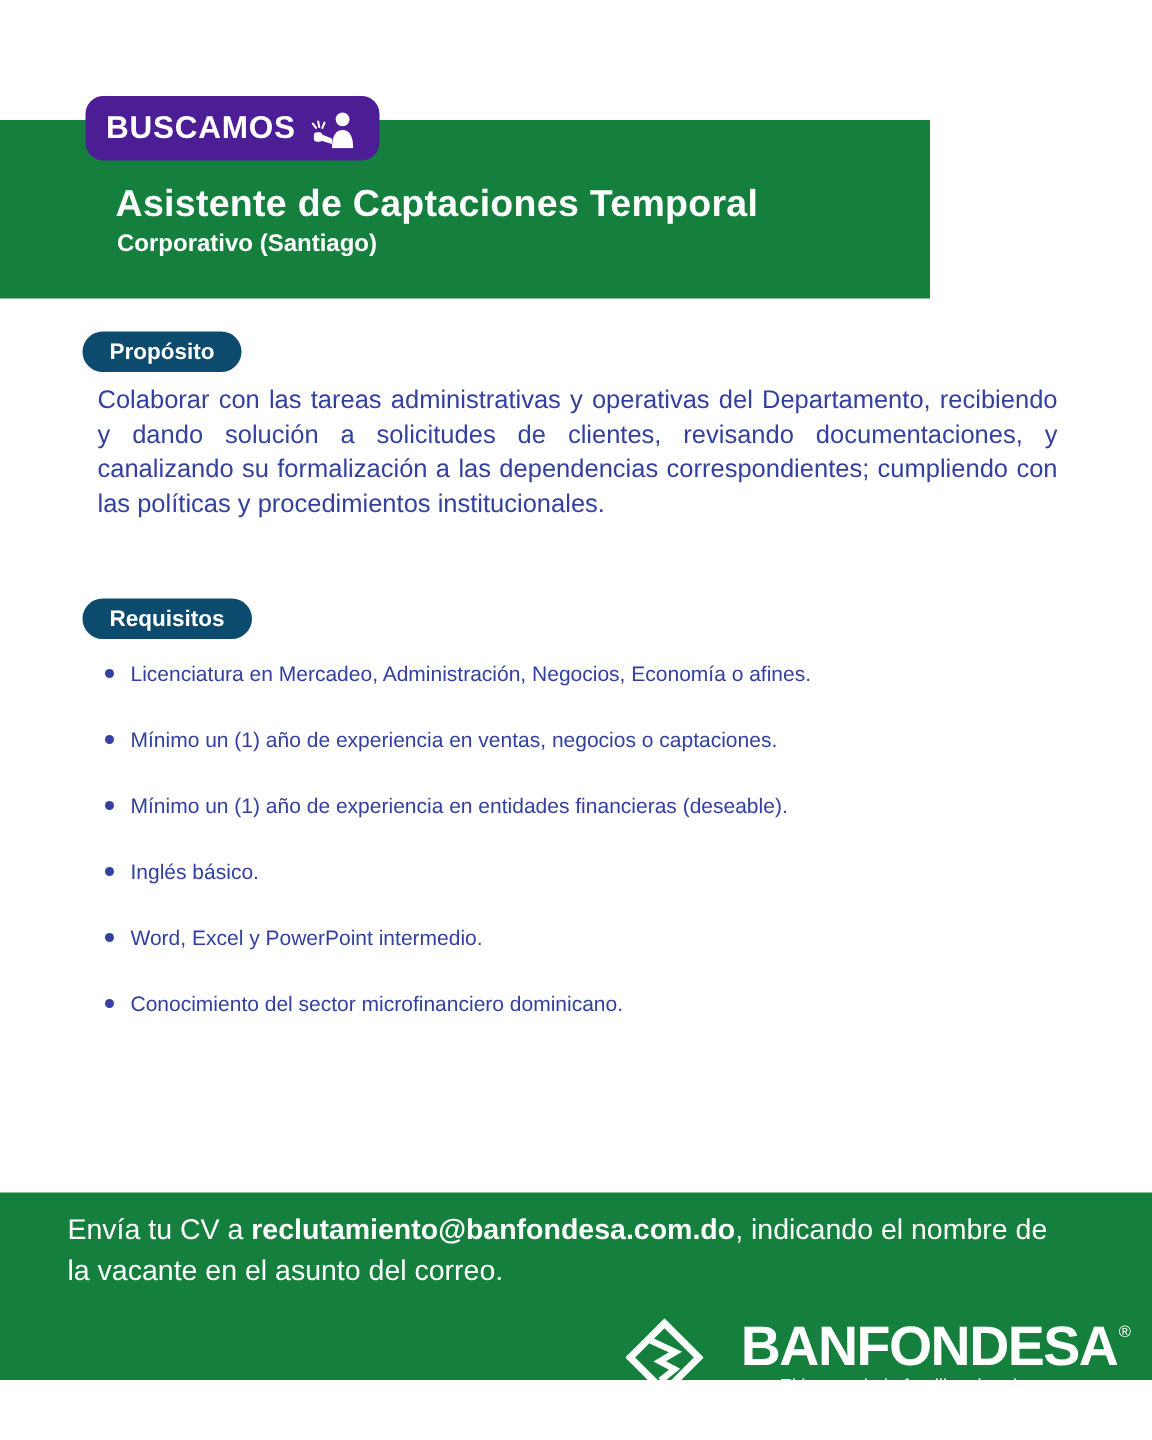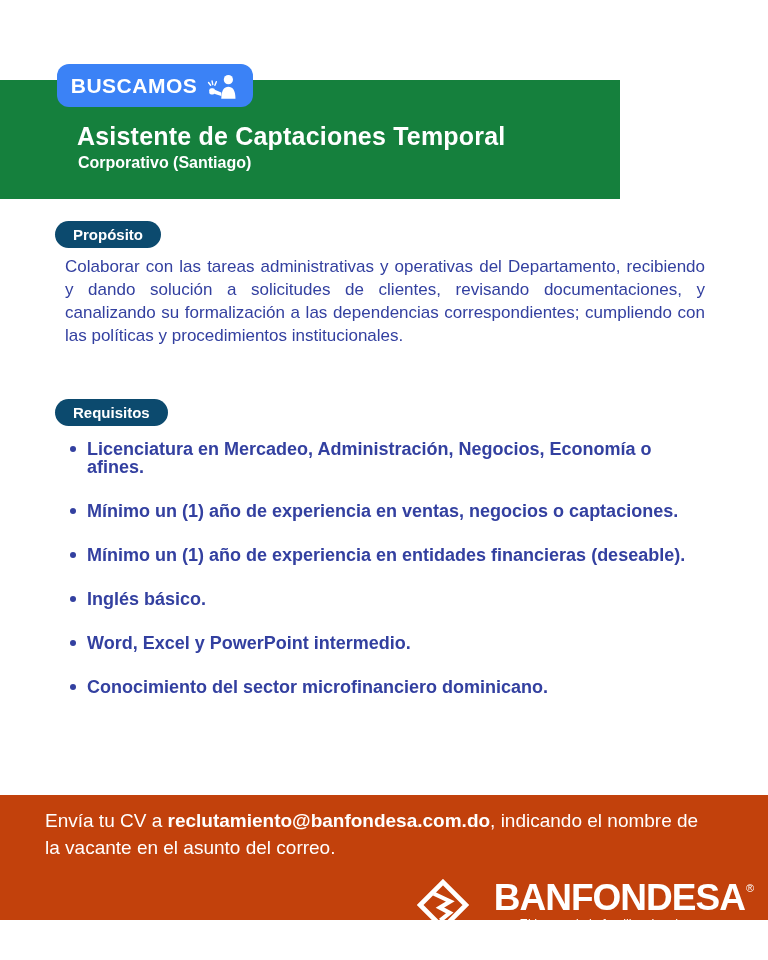--- a/index.html
+++ b/index.html
@@ -34,21 +34,21 @@
     position: absolute;
     left: 78px; top: 74px;
     color: #ffffff;
     font-size: 16px;
     font-weight: bold;
   }
   .buscamos-badge {
     position: absolute;
     left: 57px; top: 64px;
     width: 196px; height: 43px;
-    background: #3b82f6;
+    background: #4c1d95;
     border-radius: 12px;
     display: flex;
     align-items: center;
     justify-content: center;
     gap: 8px;
     z-index: 2;
   }
   .buscamos-label {
     color: #ffffff;
     font-size: 21px;
@@ -90,39 +90,38 @@
     position: absolute;
     left: 65px; top: 440px;
     width: 640px;
     list-style: none;
   }
   .req-list li {
     position: relative;
     padding-left: 22px;
     margin-bottom: 26px;
     color: #3340A0;
-    font-size: 18px;
+    font-size: 14px;
     line-height: 18px;
-    font-weight: bold;
   }
   .req-list li::before {
     content: "";
     position: absolute;
     left: 5px; top: 6px;
     width: 6px; height: 6px;
     border-radius: 50%;
     background: #3340A0;
   }
 
   
   .footer {
     position: absolute;
     left: 0; top: 795px;
     width: 768px; height: 125px;
-    background: #c2410c;
+    background: #15803d;
   }
   .footer-cta {
     position: absolute;
     left: 45px; top: 12px;
     width: 672px;
     color: #ffffff;
     font-size: 19px;
     line-height: 27px;
   }
   .footer-cta .email { font-weight: bold; }

